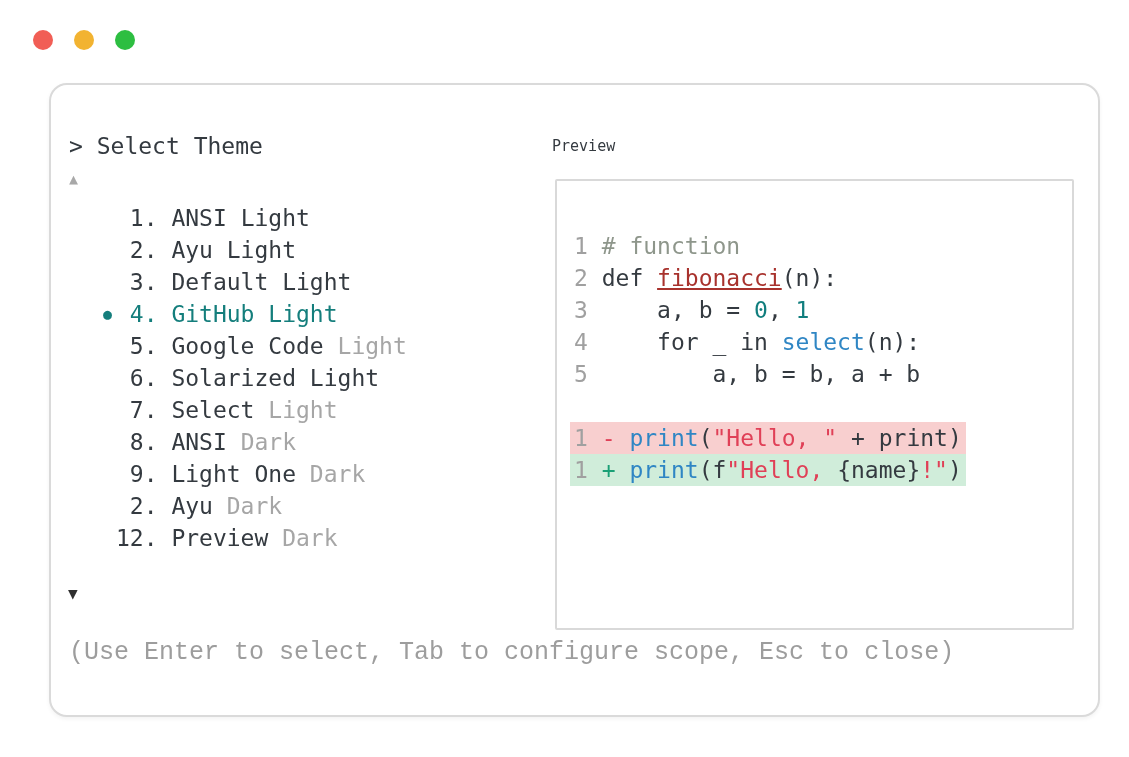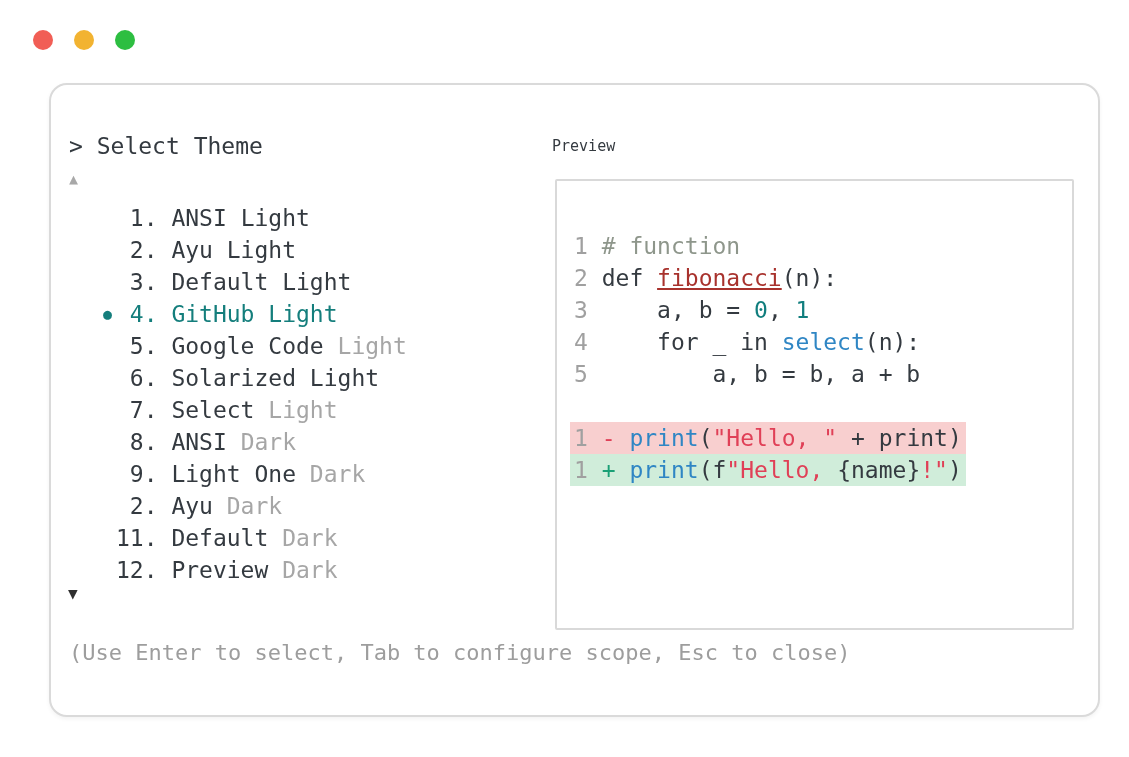--- a/index.html
+++ b/index.html
@@ -30,22 +30,22 @@
 
   .theme-list{position:absolute;left:0;top:117px;width:470px;padding-left:36px;}
   .row{position:relative;height:32px;line-height:32px;font-size:23px;
     padding-left:29px;white-space:pre;color:var(--text);cursor:default;}
   .row .num{display:inline-block;width:3ch;text-align:right;}
   .row .dim{color:var(--dim);}
   .row.selected .num,.row.selected .name,.row.selected .variant{color:var(--accent);}
   .row .bullet{position:absolute;left:16px;top:0;font-size:15px;line-height:32px;
     color:var(--accent);}
 
-  .hint{position:absolute;left:18px;top:552px;font-size:22px;line-height:32px;
-    color:var(--hint);white-space:pre;}
+  .hint{position:absolute;left:18px;top:552px;font-size:25px;line-height:32px;
+    color:var(--hint);white-space:pre;font-family:Liberation Mono, monospace;}
 
   .preview-pane{position:absolute;left:504px;top:94px;width:519px;height:451px;
     background:#fff;border:2px solid var(--preview-border);border-radius:2px;overflow:hidden;}
   .code-area{padding:49px 0 0 17px;}
   .code-line{height:32px;line-height:32px;font-size:23px;white-space:pre;color:var(--text);}
   .line-content{display:inline-block;height:32px;padding:0 4px;margin-left:-4px;}
   .line-content.diff-removed{background:var(--diff-removed-bg);}
   .line-content.diff-added{background:var(--diff-added-bg);}
   .ln{color:var(--linenum);}
   .tok-plain{color:var(--text);}
@@ -77,21 +77,20 @@
       <div class="row"><span class="num">1.</span><span class="name"> ANSI</span><span class="variant"> Light</span></div>
       <div class="row"><span class="num">2.</span><span class="name"> Ayu</span><span class="variant"> Light</span></div>
       <div class="row"><span class="num">3.</span><span class="name"> Default</span><span class="variant"> Light</span></div>
       <div class="row selected"><span class="bullet">●</span><span class="num">4.</span><span class="name"> GitHub</span><span class="variant"> Light</span></div>
       <div class="row"><span class="num">5.</span><span class="name"> Google Code</span><span class="variant dim"> Light</span></div>
       <div class="row"><span class="num">6.</span><span class="name"> Solarized</span><span class="variant"> Light</span></div>
       <div class="row"><span class="num">7.</span><span class="name"> Select</span><span class="variant dim"> Light</span></div>
       <div class="row"><span class="num">8.</span><span class="name"> ANSI</span><span class="variant dim"> Dark</span></div>
       <div class="row"><span class="num">9.</span><span class="name"> Light One</span><span class="variant dim"> Dark</span></div>
       <div class="row"><span class="num">2.</span><span class="name"> Ayu</span><span class="variant dim"> Dark</span></div>
-      <div class="row"><span class="num">11.</span><span class="name"> Default</span><span class="variant dim"> Dark</span></div>
       <div class="row"><span class="num">12.</span><span class="name"> Preview</span><span class="variant dim"> Dark</span></div>
     </div>
 
   <div class="scroll-down">▼</div>
 
   <div class="hint">(Use Enter to select, Tab to configure scope, Esc to close)</div>
 
   <div class="preview-pane">
     <div class="code-area">
         <div class="code-line"><span class="line-content"><span class="ln">1 </span><span class="tok-comment"># function</span></span></div>

